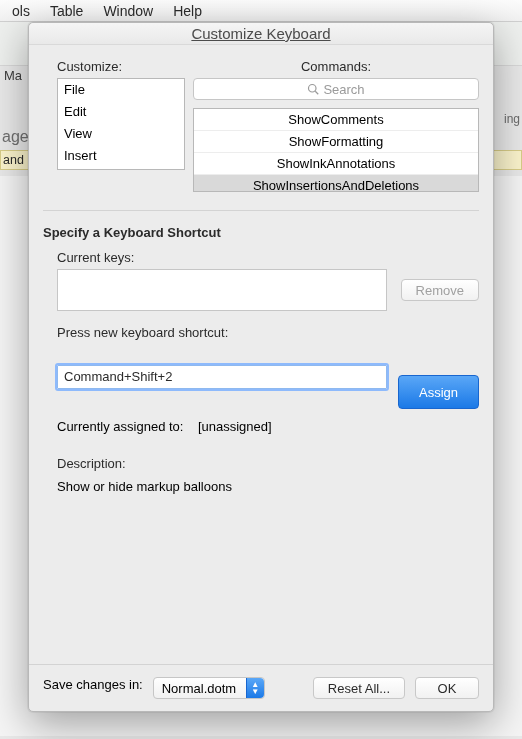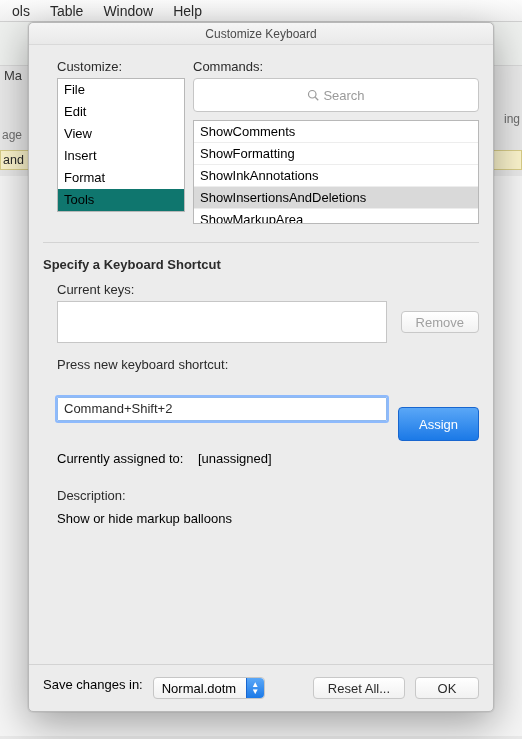--- a/index.html
+++ b/index.html
@@ -30,21 +30,21 @@
   }
   .toolbar-strip .hint-ma {
     position: absolute;
     left: 4px; top: 46px;
     font-size: 13px;
     color: #3d3d3d;
   }
   .toolbar-strip .hint-ge {
     position: absolute;
     left: 2px; top: 106px;
-    font-size: 12px;
+    font-size: 16px;
     color: #6f6f6f;
   }
   .bg-right {
     position: absolute;
     right: 2px; top: 112px;
     font-size: 12px;
     color: #6b6b6b;
   }
   .bg-row {
     position: absolute;
@@ -74,25 +74,26 @@
     border-radius: 5px;
     box-shadow: 0 12px 40px rgba(0,0,0,0.35), 0 0 0 1px rgba(0,0,0,0.05);
     display: flex;
     flex-direction: column;
   }
   .titlebar {
     height: 22px;
     display:flex;
     align-items:center;
     justify-content:center;
-    font-size: 12px;
+    font-size: 15px;
     color: #4b4b4b;
     border-bottom: 1px solid #d9d9d9;
     background: linear-gradient(#f5f5f5,#e9e9e9);
     border-radius: 5px 5px 0 0;
+    text-decoration: underline;
   }
   .content {
     padding: 14px 14px 10px 14px;
     flex: 1;
     display:flex;
     flex-direction: column;
   }
   .section-title {
     font-weight: bold;
     font-size: 13px;
@@ -103,54 +104,54 @@
     font-size: 13px;
     color: #2b2b2b;
     margin-bottom: 4px;
   }
   .cols {
     display:flex;
     gap: 8px;
     padding-left: 14px;
   }
   .col-left { width: 128px; }
-  .col-right { flex: 1; }
+  .col-right { flex: 1; text-align: center; }
   .listbox {
     background: #fff;
     border: 1px solid #b8b8b8;
     border-radius: 0;
-    height: 134px;
+    height: 92px;
     overflow: hidden;
     font-size: 13px;
   }
   .listbox .item {
     padding: 3px 6px;
     line-height: 16px;
     cursor: default;
   }
   .listbox .item.sel {
     background: #0f766e;
   }
   .searchbox {
-    height: 34px;
+    height: 22px;
     background: #fff;
     border: 1px solid #c6c6c6;
     border-radius: 4px;
     display:flex;
     align-items:center;
     justify-content:center;
     color: #9a9a9a;
     margin-bottom: 8px;
     gap: 4px;
   }
   .searchbox svg { width: 12px; height: 12px; }
   .commands-list {
     background:#fff;
     border:1px solid #b8b8b8;
-    height: 104px;
+    height: 84px;
     overflow:hidden;
     font-size:13px;
   }
   .commands-list .item {
     padding: 2px 6px;
     line-height: 17px;
     border-bottom: 1px solid #ededed;
     cursor: default;
   }
   .commands-list .item.sel {

